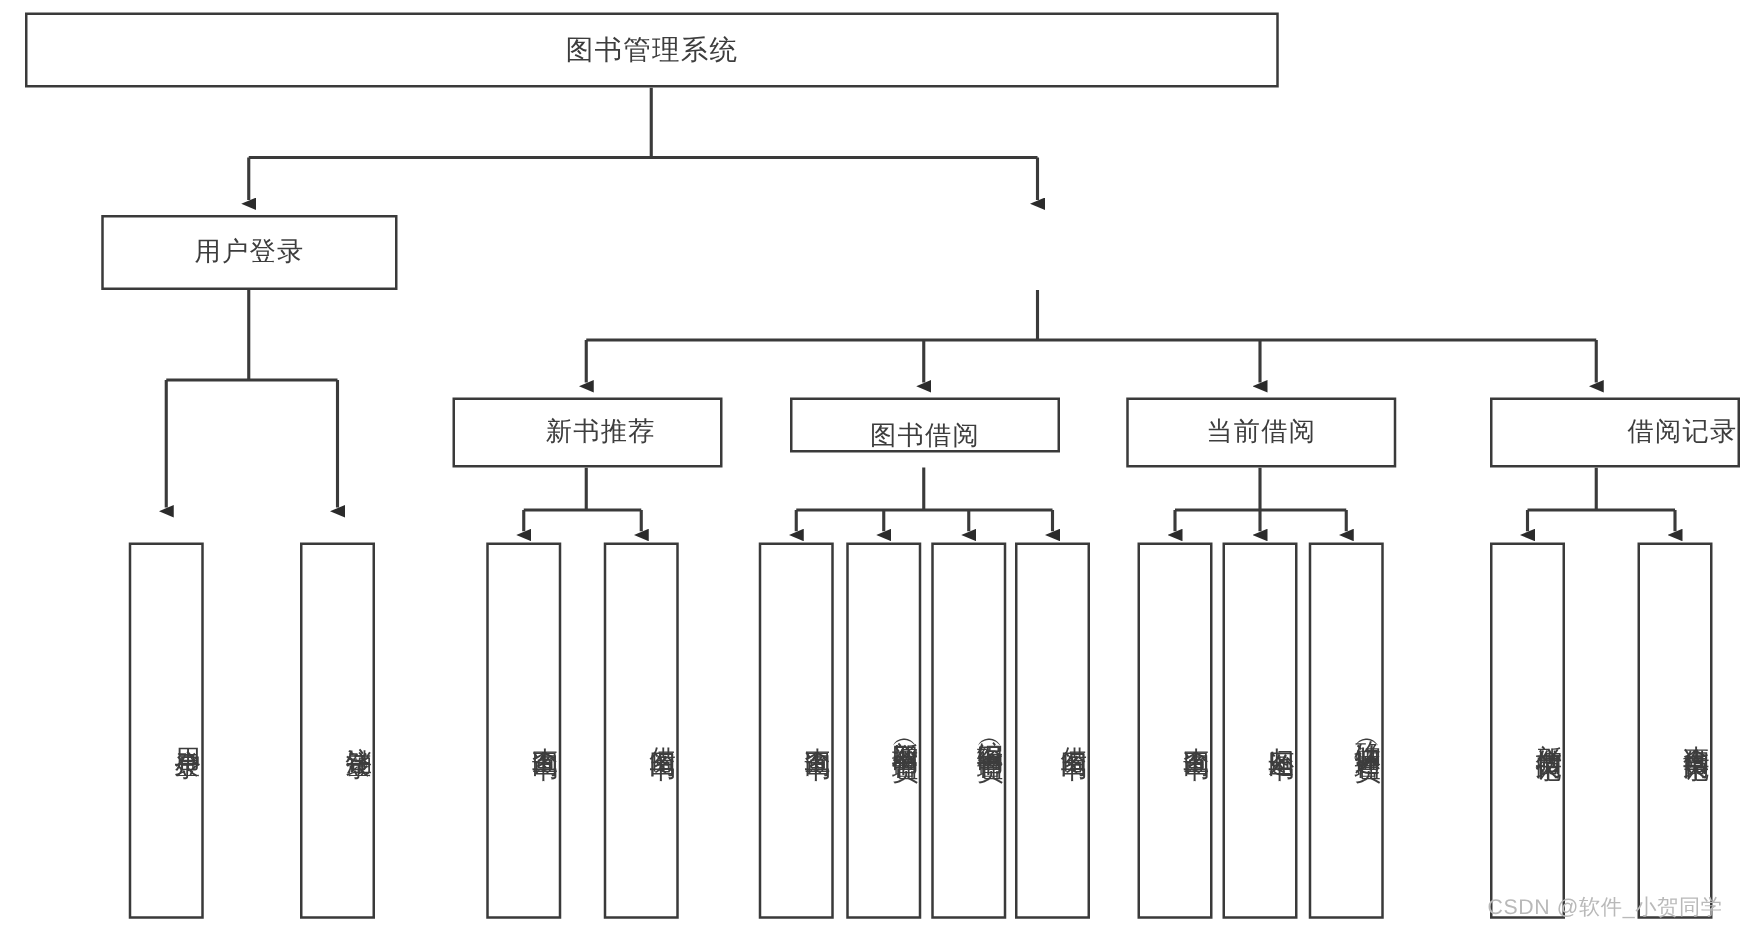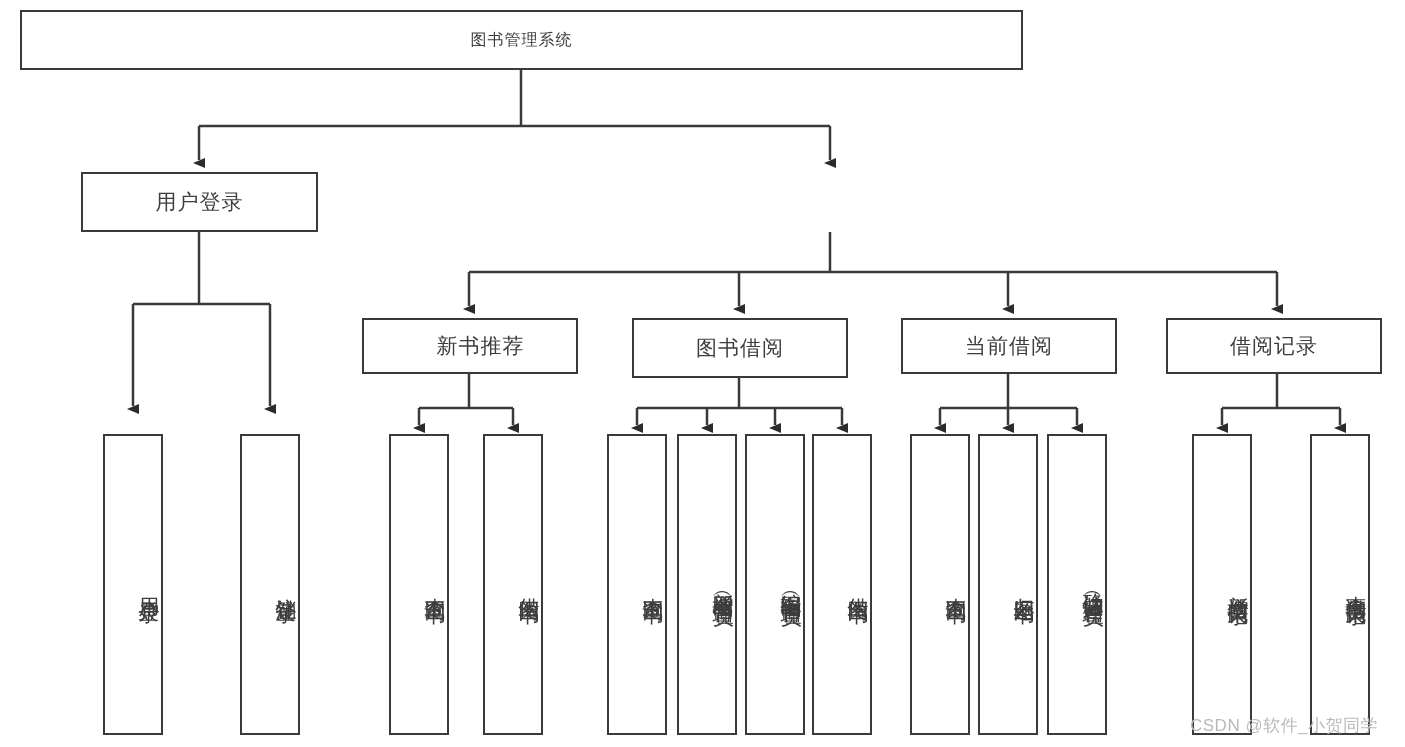--- a/index.html
+++ b/index.html
@@ -52,21 +52,21 @@
     align-items: flex-start;
     justify-content: center;
   }
   .node.vert .vtext {
     writing-mode: vertical-rl;
     text-orientation: upright;
     white-space: nowrap;
     display: block;
   }
   .node.root {
-    font-size: 16px;
+    font-size: 22px;
   }
   .watermark {
     position: absolute;
     color: #b9b9b9;
     font-size: 17px;
     letter-spacing: 0.5px;
     white-space: nowrap;
     z-index: 5;
   }
 </style>
@@ -134,29 +134,29 @@
 
   <div class="node horiz" style="left:81px; top:172px; width:237px; height:60px;">
     <span>用户登录</span>
   </div>
 
 
   <div class="node horiz" style="left:362px; top:318px; width:216px; height:56px;padding-left:21px;">
     <span>新书推荐</span>
   </div>
 
-  <div class="node horiz" style="left:632px; top:318px; width:216px; height:60px;">
+  <div class="node horiz" style="left:632px; top:318px; width:216px; height:44px;align-items:flex-end;">
     <span>图书借阅</span>
   </div>
 
   <div class="node horiz" style="left:901px; top:318px; width:216px; height:56px;">
     <span>当前借阅</span>
   </div>
 
-  <div class="node horiz" style="left:1166px; top:318px; width:216px; height:56px;">
+  <div class="node horiz" style="left:1192px; top:318px; width:200px; height:56px;justify-content:flex-end;">
     <span>借阅记录</span>
   </div>
 
   <div class="node vert" style="left:103px; top:434px; width:60px; height:301px;">
     <span class="vtext">用户登录</span>
   </div>
 
   <div class="node vert" style="left:240px; top:434px; width:60px; height:301px;">
     <span class="vtext">注销登录</span>
   </div>

